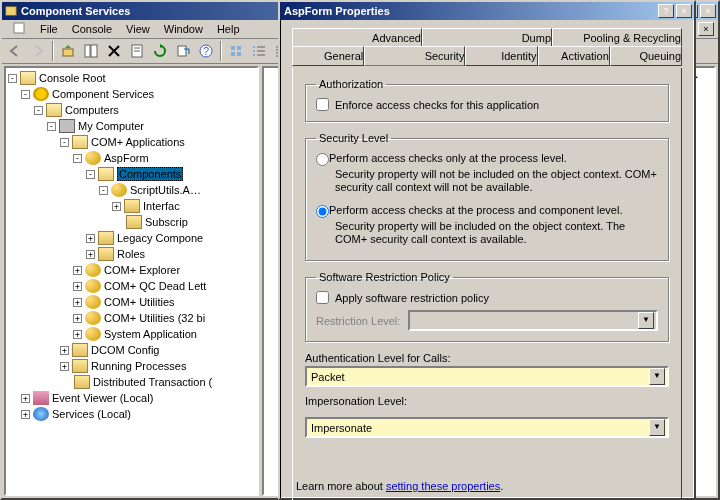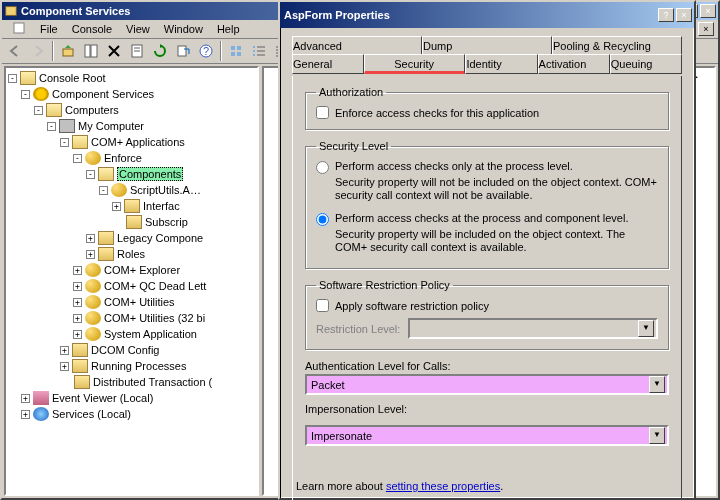--- a/index.html
+++ b/index.html
@@ -31,48 +31,48 @@
 .tw-blank { width: 11px; height: 9px; margin-right: 3px; }
 .indent { display: inline-block; }
 .ticon { width: 16px; height: 14px; margin-right: 3px; flex-shrink: 0; }
 .folder-closed { background: linear-gradient(#ffe89c,#e0c060); border: 1px solid #a08040; }
 .folder-open { background: linear-gradient(#fff0b0,#e8cc70); border: 1px solid #a08040; }
 .comp-icon { background: #c0c0c0; border: 1px solid #606060; }
 .gear-icon { background: radial-gradient(circle,#ffcc00 40%,#cc9900 60%); border-radius: 50%; }
 .ball-icon { background: radial-gradient(circle at 30% 30%,#ffe080,#cc9900); border-radius: 50%; }
 .svc-icon { background: radial-gradient(circle,#88d0ff,#2060c0); border-radius: 50%; }
 .ev-icon { background: linear-gradient(#f0a0c0,#c06080); }
-.sel { background: #86efac; border: 1px dotted #000; padding: 0 1px; }
+.sel { background: #0369a1; border: 1px dotted #000; padding: 0 1px; }
 
 .right-big-icon { width: 40px; height: 40px; margin: 10px 0 4px 6px; }
 
 
 .dlg { position: absolute; top: 0; left: 278px; width: 418px; height: 500px; background: #d4d0c8; border: 2px solid; border-color: #d4d0c8 #404040 #404040 #d4d0c8; box-shadow: 1px 1px 0 #000 inset, -1px -1px 0 #fff inset; }
-.dlg-titlebar { height: 26px; background: linear-gradient(to right, #0a246a, #a6caf0); color: #fff; display: flex; align-items: center; padding: 0 2px; }
+.dlg-titlebar { height: 18px; background: linear-gradient(to right, #0a246a, #a6caf0); color: #fff; display: flex; align-items: center; padding: 0 2px; }
 .dlg-titlebar .title { flex: 1; font-weight: bold; padding-left: 2px; }
 .dlg-body { padding: 8px 12px; }
 
 .tabstrip { position: relative; height: 40px; }
 .tabrow { display: flex; position: absolute; left: 0; right: 0; }
 .tabrow-back { top: 0; }
 .tabrow-front { top: 18px; }
-.tab { flex: 1; height: 20px; background: #d4d0c8; border: 1px solid; border-color: #fff #404040 #404040 #fff; text-align: left; line-height: 18px; cursor: default; }
-.tab.active { border-bottom: 3px solid #ef4444; position: relative; z-index: 2; padding-left: 29px; }
+.tab { flex: 1; height: 20px; background: #d4d0c8; border: 1px solid; border-color: #fff #404040 #404040 #fff; text-align: right; line-height: 18px; cursor: default; }
+.tab.active { border-bottom: 1px solid #ef4444; position: relative; z-index: 2; padding-left: 29px; }
 .tab-panel { border: 1px solid; border-color: #fff #404040 #404040 #fff; border-top: none; padding: 10px 12px 6px 12px; height: 436px; }
 
 fieldset { border: 1px solid #808080; border-radius: 0; padding: 8px 10px 10px 10px; margin-bottom: 10px; box-shadow: 1px 1px 0 #fff inset, 1px 1px 0 #fff; }
 legend { padding: 0 3px; }
 .chk { display: flex; align-items: center; gap: 6px; }
 .chk input { width: 13px; height: 13px; }
-.radio-row { display: flex; gap: 6px; margin-bottom: 2px; }
+.radio-row { display: flex; margin-bottom: 2px; }
 .radio-row input { margin-top: 1px; }
 .radio-desc { margin-left: 19px; margin-bottom: 10px; line-height: 13px; }
 .lbl-disabled { color: #808080; }
 .field { margin-bottom: 8px; }
-.selectish { width: 100%; height: 21px; background: #f0abfc; border: 2px solid; border-color: #808080 #fff #fff #808080; display: flex; align-items: center; padding: 0 2px; }
+.selectish { width: 100%; height: 21px; background: #fef9c3; border: 2px solid; border-color: #808080 #fff #fff #808080; display: flex; align-items: center; padding: 0 2px; }
 .selectish.disabled { background: #d4d0c8; }
 .selectish .val { flex: 1; padding-left: 2px; }
 .dropbtn { width: 16px; height: 17px; background: #d4d0c8; border: 1px solid; border-color: #fff #404040 #404040 #fff; text-align: center; line-height: 14px; font-size: 8px; }
 .learnmore { position: absolute; bottom: 6px; left: 16px; }
 a { color: #0000cc; }
 
 .actions-hdr { position: absolute; right: 20px; top: 68px; font-size: 11px; }
 </style>
 </head>
 <body>
@@ -221,21 +221,21 @@
         <div class="tree-row">
             <span class="indent" style="width:52px"></span>
             <span class="tw">-</span>
             <span class="ticon folder-open"></span>
             <span>COM+ Applications</span>
           </div>
         <div class="tree-row">
             <span class="indent" style="width:65px"></span>
             <span class="tw">-</span>
             <span class="ticon ball-icon"></span>
-            <span>Enforce</span>
+            <span>AspForm</span>
           </div>
         <div class="tree-row">
             <span class="indent" style="width:78px"></span>
             <span class="tw">-</span>
             <span class="ticon folder-open"></span>
             <span class="sel">Components</span>
           </div>
         <div class="tree-row">
             <span class="indent" style="width:91px"></span>
             <span class="tw">-</span>

